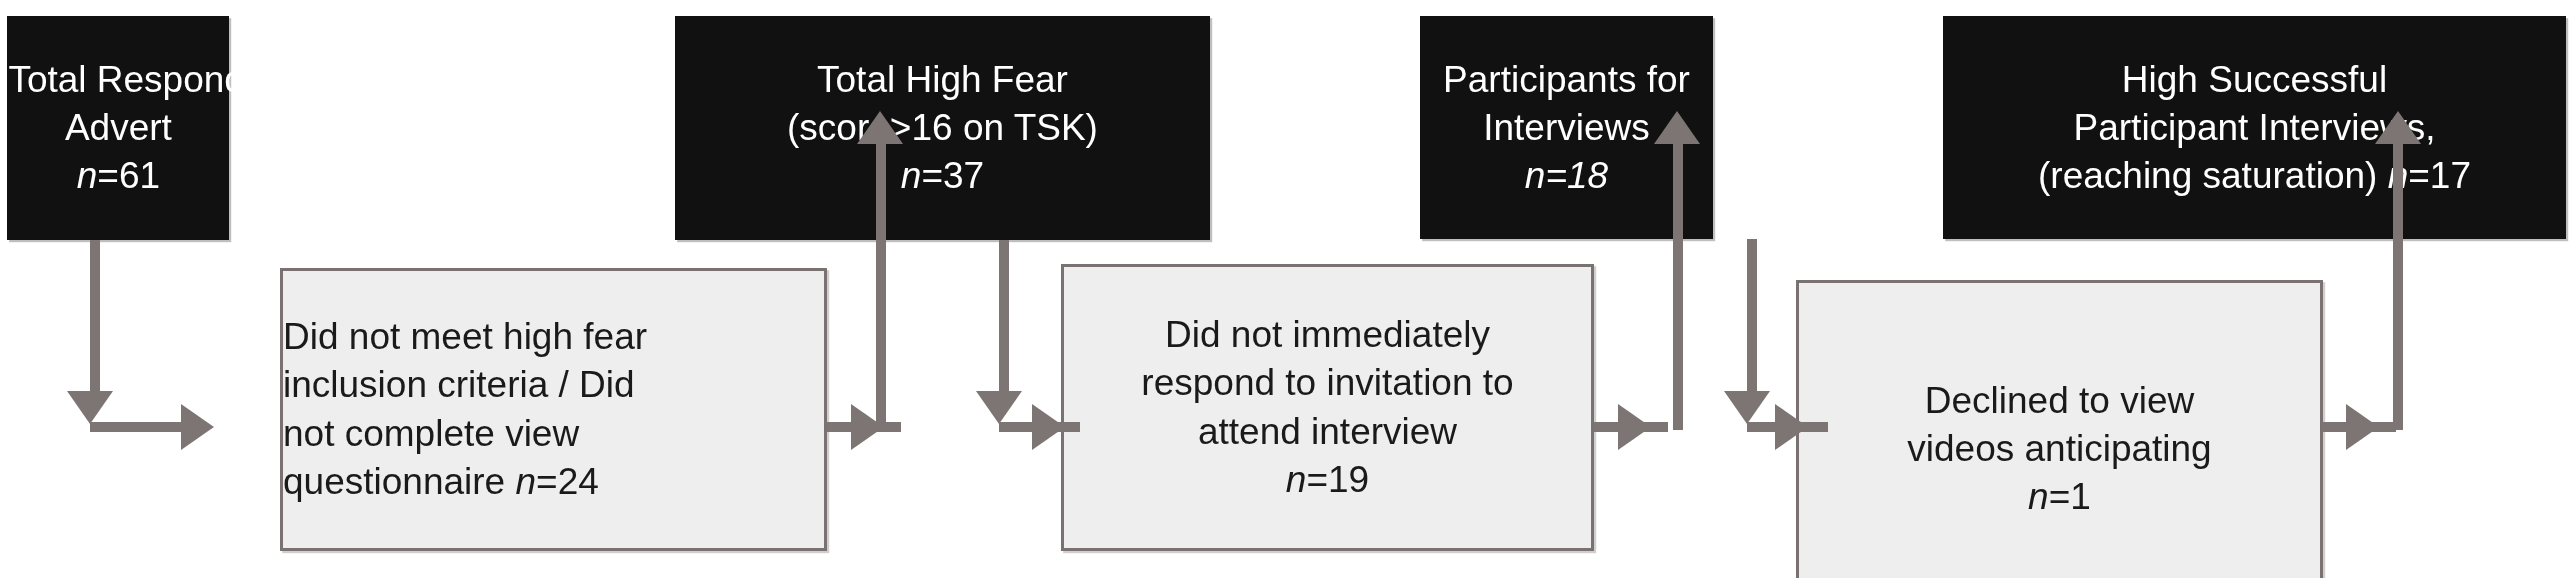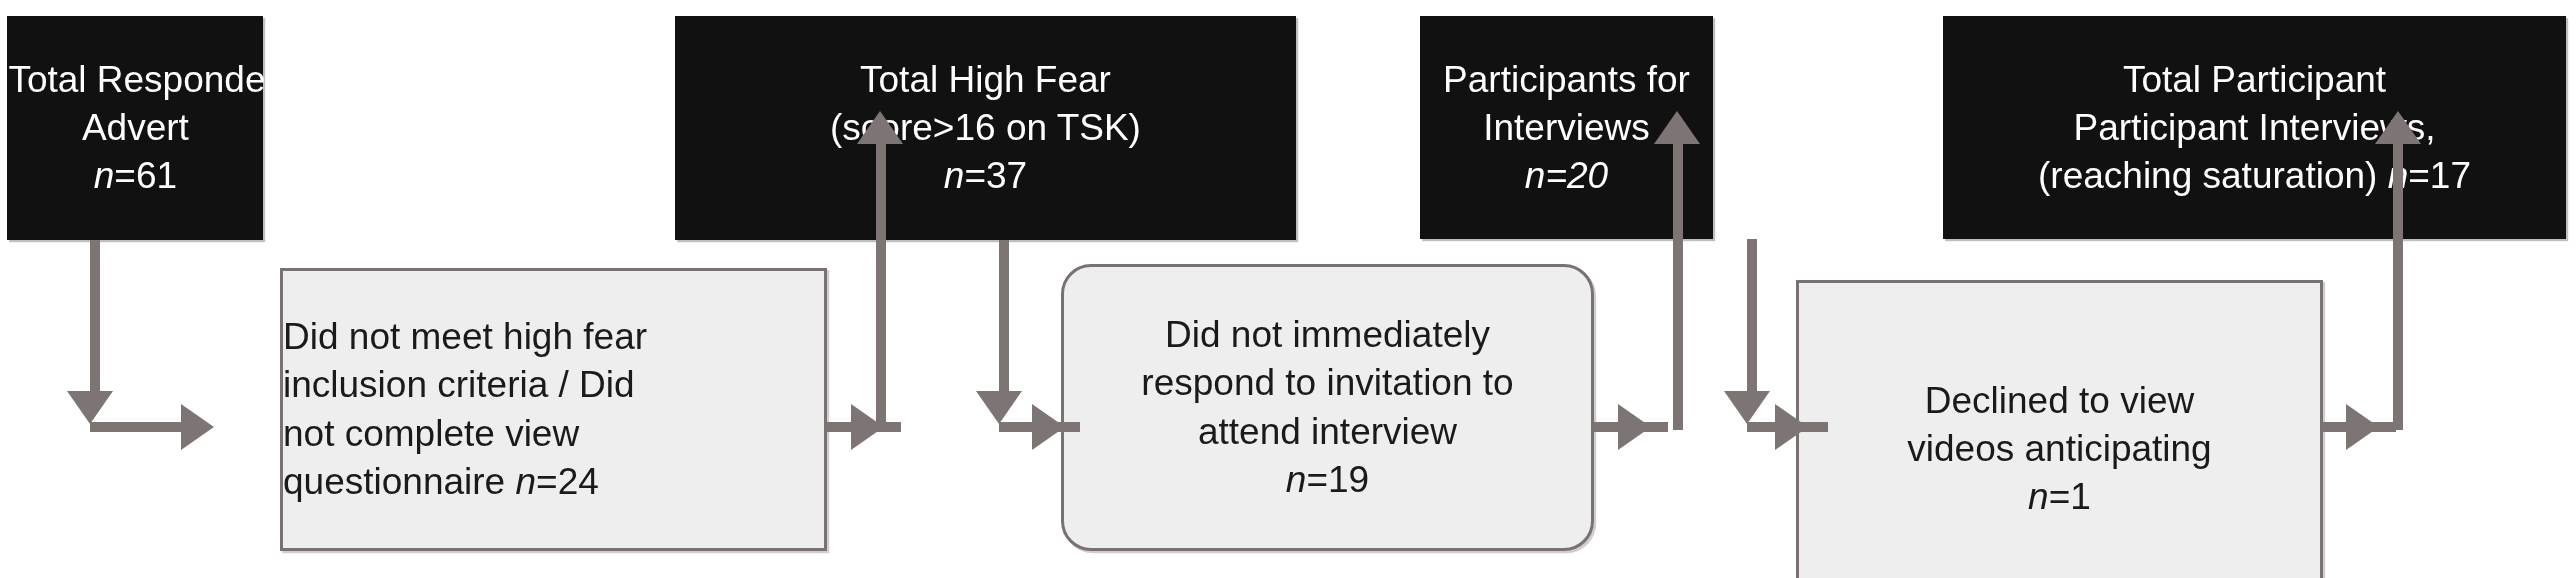--- a/index.html
+++ b/index.html
@@ -39,52 +39,52 @@
     border-bottom:33px solid #7d7574;}
   .arrow-right{position:absolute;width:0;height:0;
     border-top:23px solid transparent;border-bottom:23px solid transparent;
     border-left:33px solid #7d7574;}
 </style>
 </head>
 <body>
 
 <div id="canvas">
 
-  <div class="node black" style="left:7.4px;top:16.3px;width:256px;height:224px;">
+  <div class="node black" style="left:7.4px;top:16.3px;width:222px;height:224px;">
     <span class="line">Total Responders to</span>
     <span class="line">Advert</span>
     <span class="line"><em class="n">n</em><span>=61</span></span>
   </div>
 
-  <div class="node black" style="left:675px;top:16.3px;width:621px;height:224px;">
+  <div class="node black" style="left:675px;top:16.3px;width:535px;height:224px;">
     <span class="line">Total High Fear</span>
     <span class="line">(score&gt;16 on TSK)</span>
     <span class="line"><em class="n">n</em><span>=37</span></span>
   </div>
 
   <div class="node black" style="left:1377px;top:16.3px;width:293px;height:223px;margin-left:43px;">
     <span class="line">Participants for</span>
     <span class="line">Interviews</span>
-    <span class="line all-italic"><span>n</span><span>=20</span></span>
+    <span class="line all-italic"><span>n</span><span>=18</span></span>
   </div>
 
   <div class="node black" style="left:1943px;top:16.3px;width:623px;height:223px;">
-    <span class="line">Total Participant</span>
+    <span class="line">High Successful</span>
     <span class="line">Participant Interviews,</span>
     <span class="line"><span>(reaching saturation) </span><em class="n">n</em><span>=17</span></span>
   </div>
 
   <div class="node grey left-align" style="left:280px;top:268px;width:547px;height:283px;">
     <span class="line">Did not meet high fear</span>
     <span class="line">inclusion criteria / Did</span>
     <span class="line">not complete view</span>
     <span class="line"><span>questionnaire </span><em class="n">n</em><span>=24</span></span>
   </div>
 
-  <div class="node grey center-align" style="left:1061px;top:264px;width:533px;height:287px;border-radius:30px;">
+  <div class="node grey center-align" style="left:1061px;top:264px;width:533px;height:287px;">
     <span class="line">Did not immediately</span>
     <span class="line">respond to invitation to</span>
     <span class="line">attend interview</span>
     <span class="line"><em class="n">n</em><span>=19</span></span>
   </div>
 
   <div class="node grey center-align" style="left:1796px;top:264px;width:527px;height:338px;margin-top:16px;">
     <span class="line">Declined to view</span>
     <span class="line">videos anticipating</span>
     <span class="line"><em class="n">n</em><span>=1</span></span>

